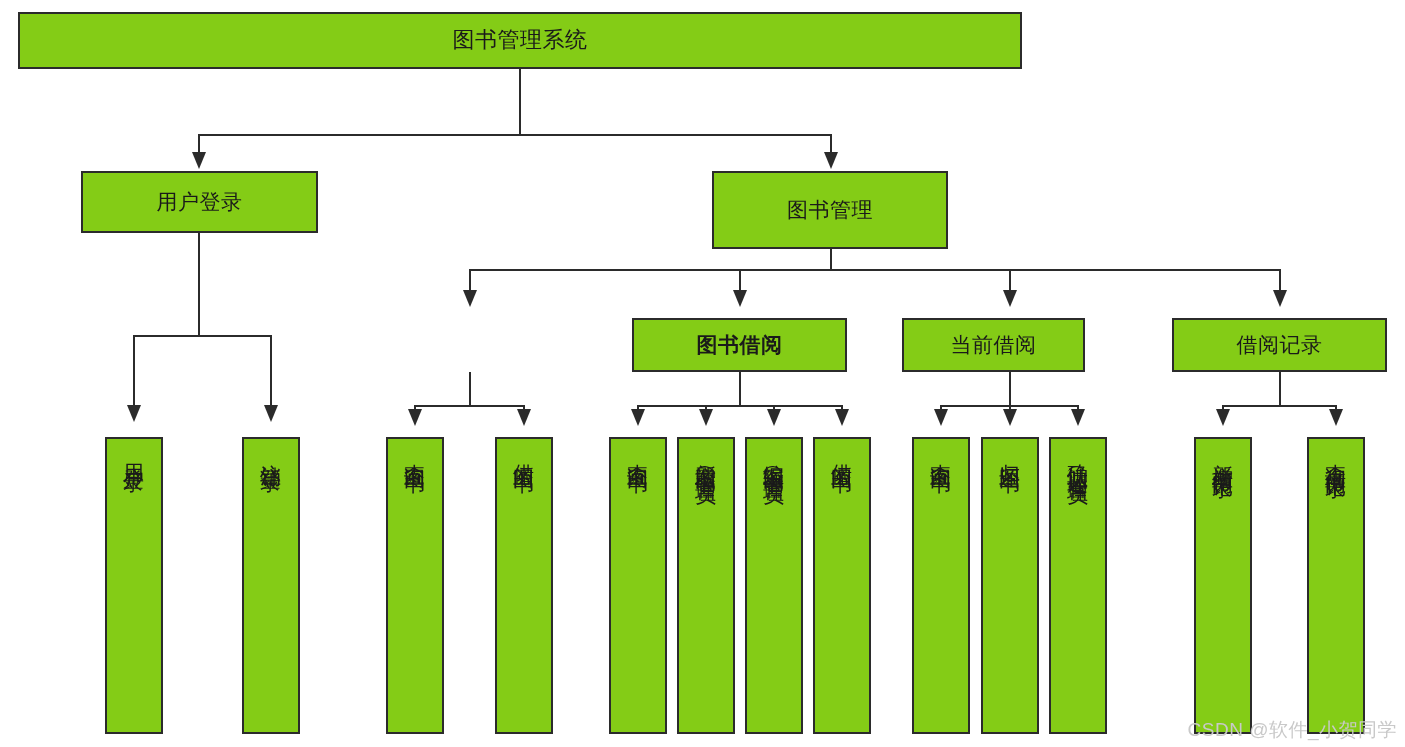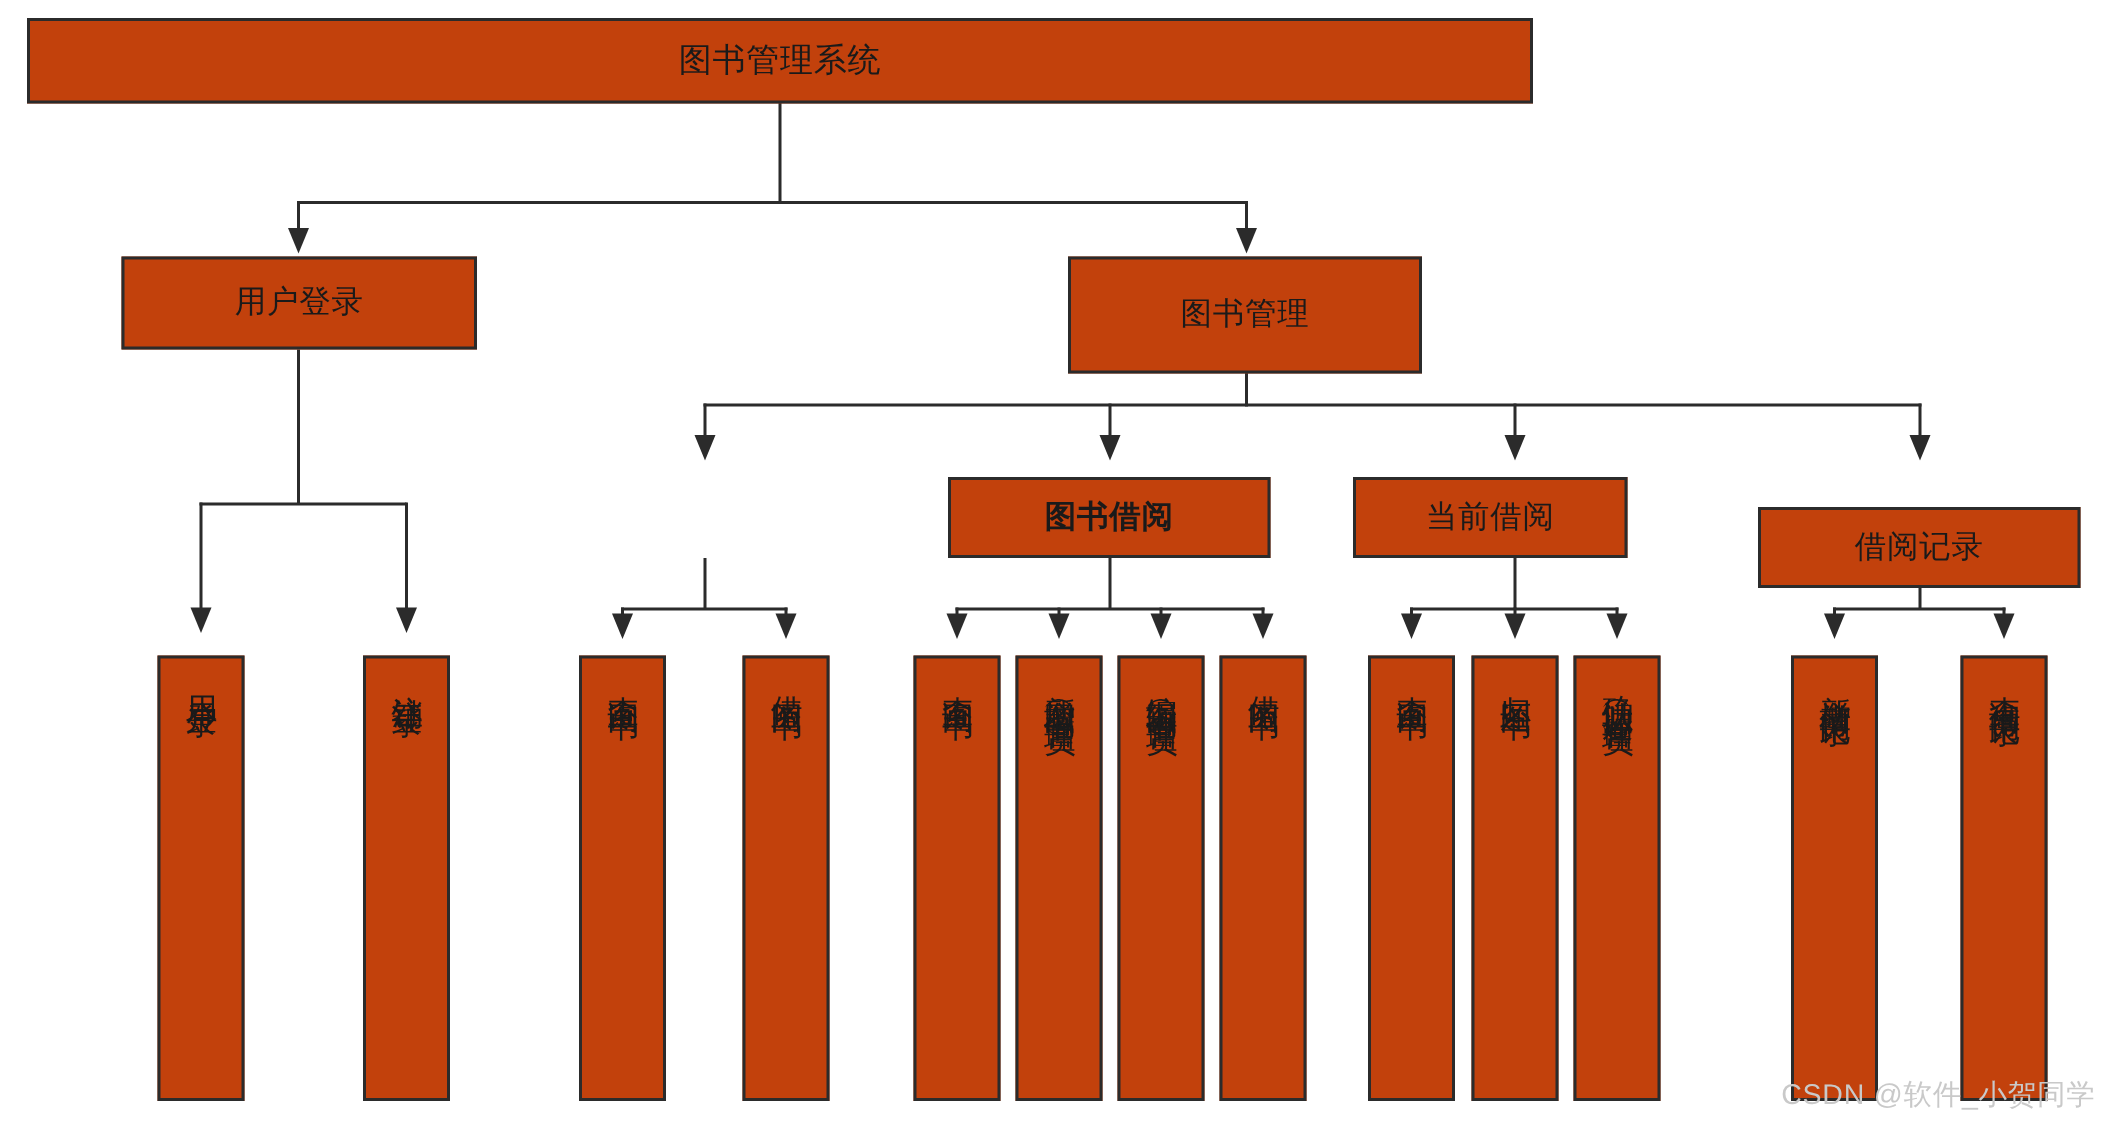--- a/index.html
+++ b/index.html
@@ -15,21 +15,21 @@
     width: 1405px;
     height: 747px;
     background: #ffffff;
     overflow: hidden;
   }
   
   .node {
     position: absolute;
     box-sizing: border-box;
     border: 2px solid #2b2b2b;
-    background: #c2410c;
+    background: #84cc16;
     display: flex;
     align-items: center;
     justify-content: center;
     color: #1a1a1a;
     z-index: 3;
   }
   .node .label {
     display: block;
     text-align: center;
     line-height: 1.12;
@@ -158,21 +158,21 @@
   <div class="node h" style="left:712px; top:171px; width:236px; height:78px;">
     <span class="label">图书管理</span>
   </div>
 
   <div class="node h" style="left:632px; top:318px; width:215px; height:54px;font-weight:bold;">
     <span class="label">图书借阅</span>
   </div>
   <div class="node h" style="left:902px; top:318px; width:183px; height:54px;">
     <span class="label">当前借阅</span>
   </div>
-  <div class="node h" style="left:1172px; top:318px; width:215px; height:54px;margin-top:20px;">
+  <div class="node h" style="left:1172px; top:318px; width:215px; height:54px;">
     <span class="label">借阅记录</span>
   </div>
 
   <div class="node v" style="left:105px; top:437px; width:58px; height:297px;">
     <span class="label">用户登录</span>
   </div>
   <div class="node v" style="left:242px; top:437px; width:58px; height:297px;">
     <span class="label">注销登录</span>
   </div>
 

